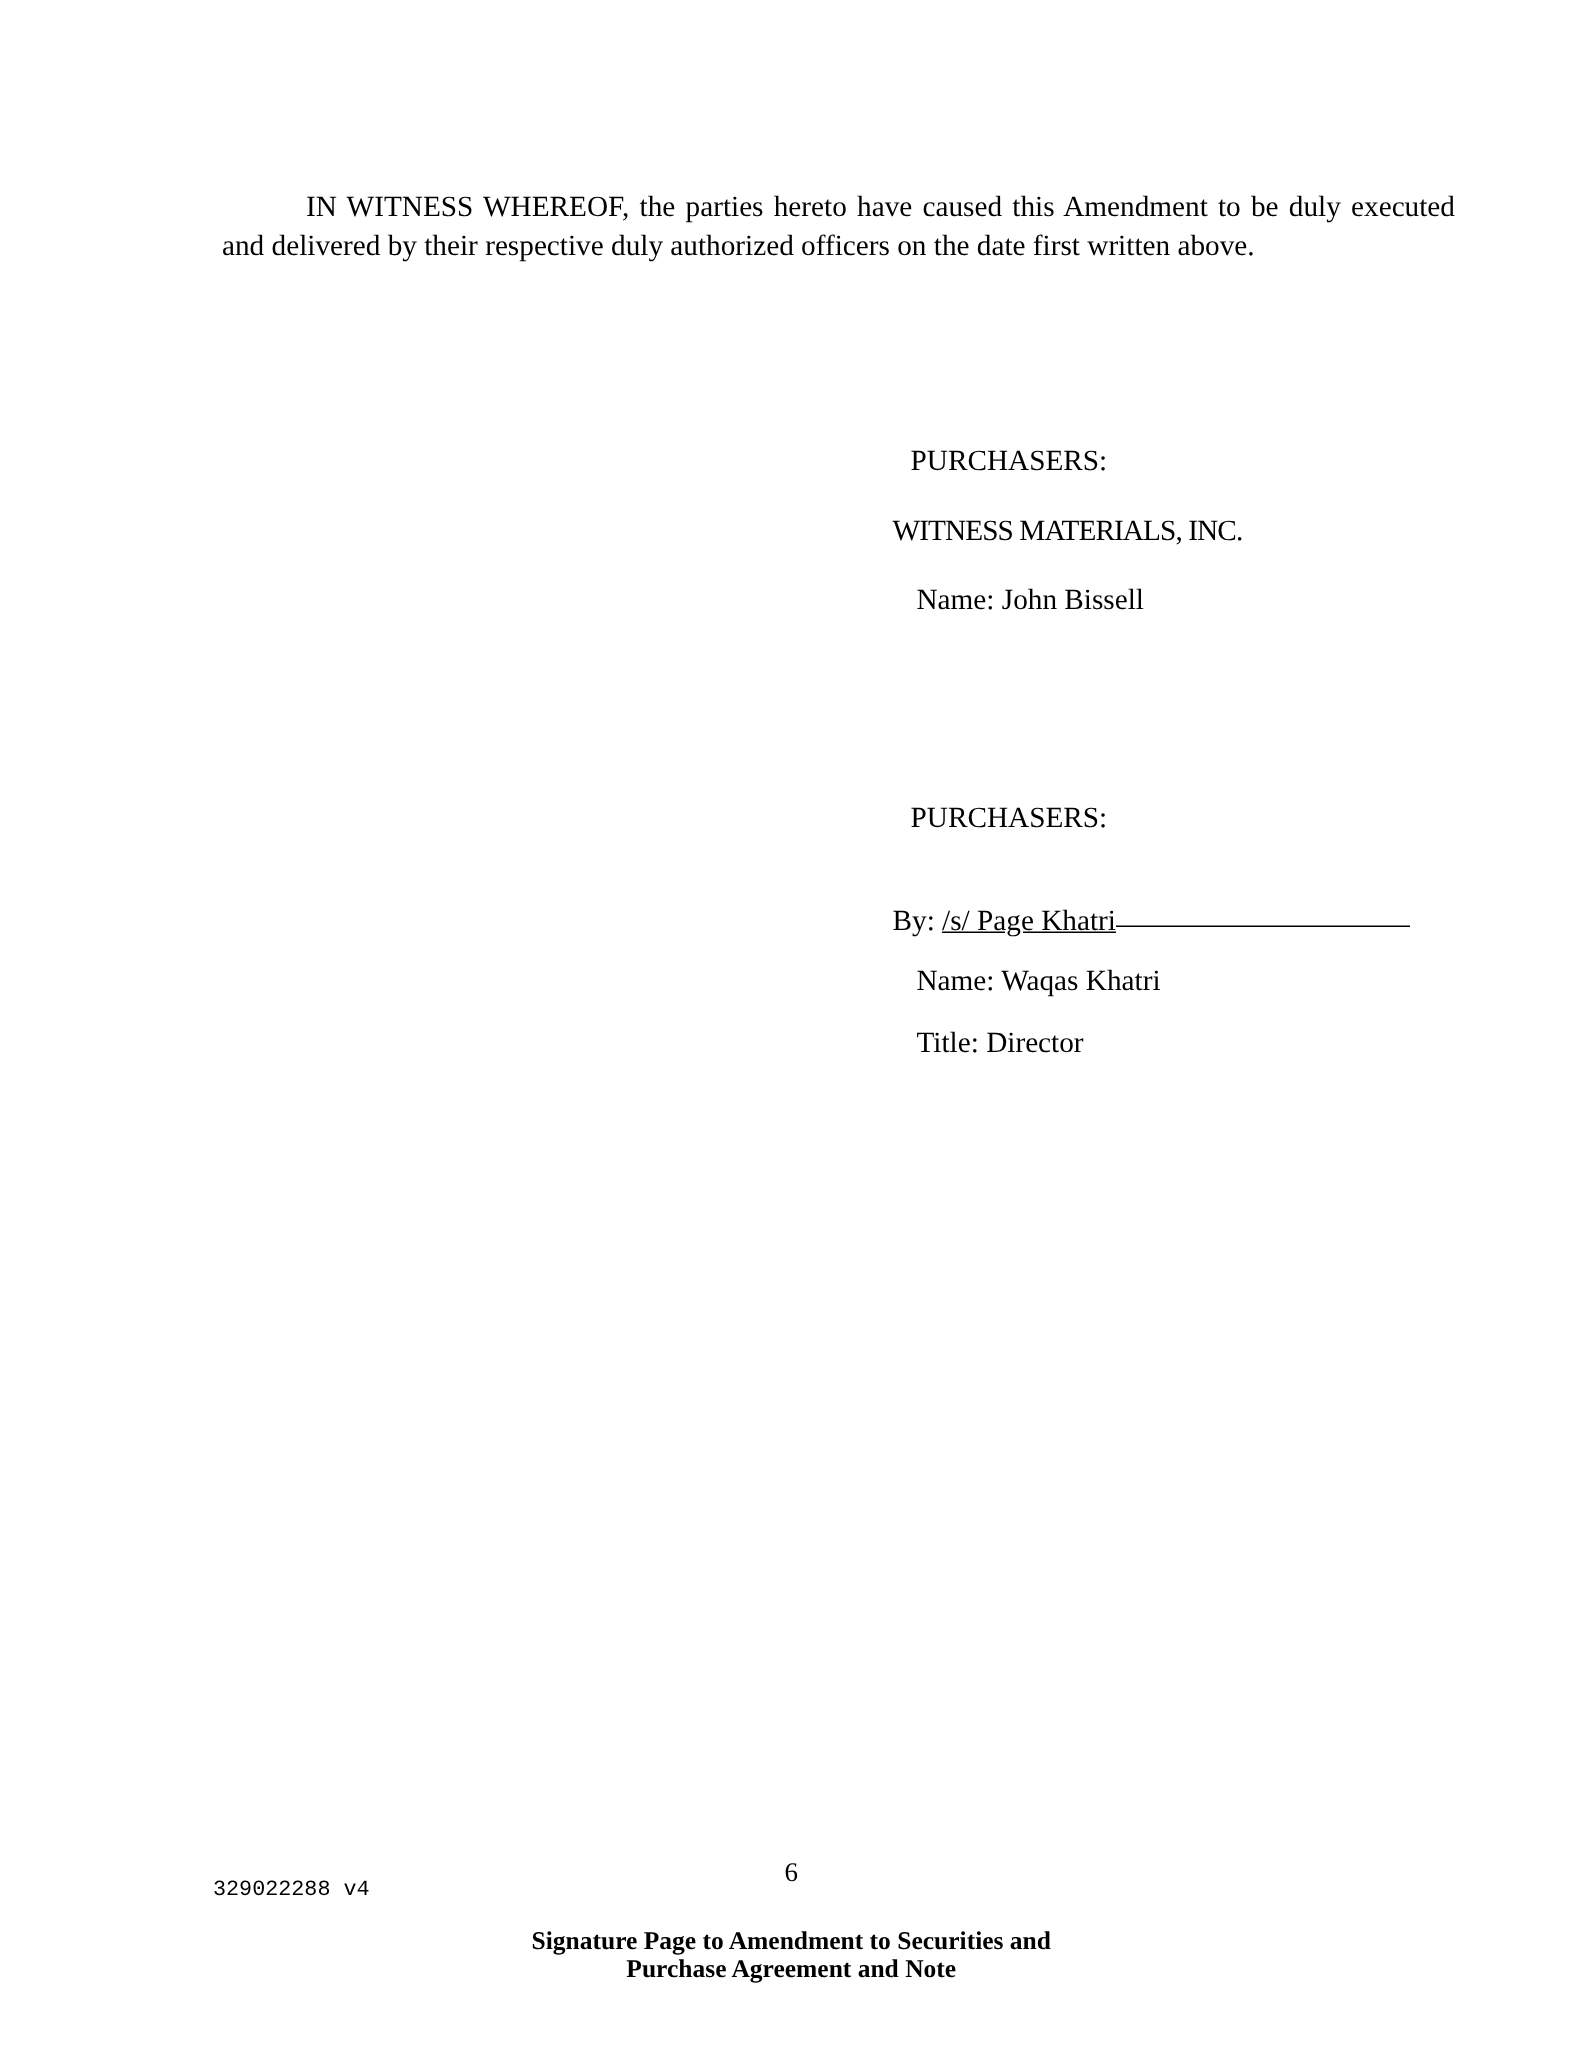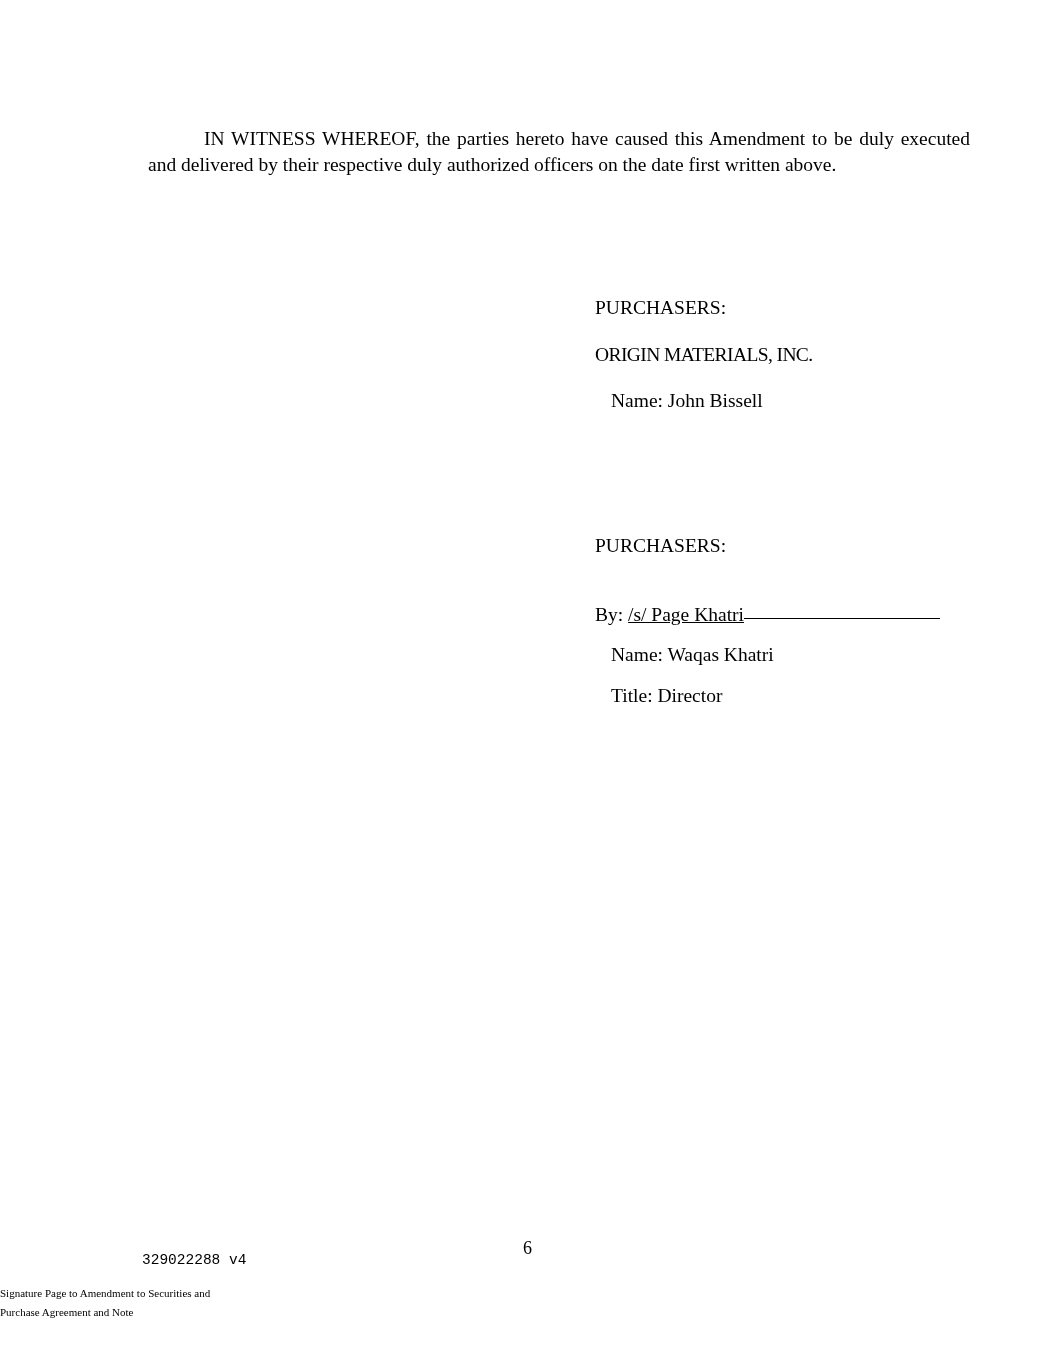--- a/index.html
+++ b/index.html
@@ -44,21 +44,21 @@
     position: absolute;
     left: 595px;
     width: 400px;
     font-size: 19.5px;
     line-height: 24.5px;
   }
   .sig-1 { top: 296px; }
   .sig-2 { top: 534px; }
 
   .sig-label {
-    margin: 0 0 22px 0;
+    margin: 0 0 22px 12px;
   }
   .entity {
     margin: 0 0 22px 0;
     font-size: 19.5px;
     letter-spacing: -0.6px;
   }
   .entity-wide {
     margin: 0 0 22px 0;
     font-size: 19.5px;
     line-height: 24.5px;
@@ -95,44 +95,45 @@
     top: 1238px;
     width: 1055px;
     text-align: center;
     font-size: 18px;
   }
   .footer-center {
     position: absolute;
     left: 0;
     top: 1284px;
     width: 1055px;
-    text-align: left;
-    font-size: 11px;
+    text-align: center;
+    font-size: 17px;
     line-height: 19px;
+    font-weight: bold;
   }
   .footer-left {
     position: absolute;
     left: 142px;
     top: 1252px;
     font-size: 14.5px;
     font-family: Liberation Mono, monospace;
   }
 </style>
 </head>
 <body>
 
 <div class="page">
 
   <div class="content">
     <p class="para"><span class="indent"></span><span>IN WITNESS WHEREOF, the parties hereto have caused this Amendment to be duly executed and delivered by their respective duly authorized officers on the date first written above.</span></p>
   </div>
 
   <div class="sig-block sig-1">
     <p class="sig-label">PURCHASERS:</p>
-    <p class="entity">ORIGIN MATERIALS, INC.</p>
+    <p class="entity">WITNESS MATERIALS, INC.</p>
     <p class="name-line">Name: John Bissell</p>
   </div>
 
   <div class="sig-block sig-2">
     <p class="sig-label">PURCHASERS:</p>
     <div class="gap-before-by"></div>
     <p class="by-line"><span>By:</span> <span class="sig-name">/s/ Page Khatri</span><span class="sig-rule"></span></p>
     <p class="name-line">Name: Waqas Khatri</p>
     <p class="title-line">Title: Director</p>
   </div>

